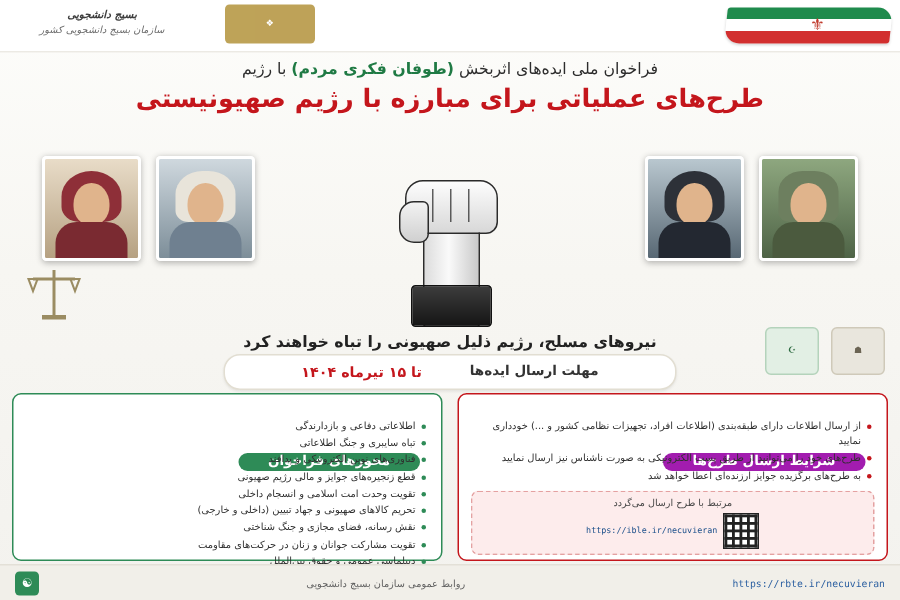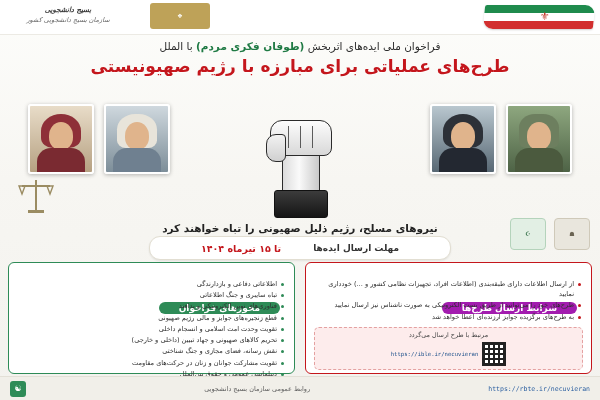--- a/index.html
+++ b/index.html
@@ -436,21 +436,21 @@
     <div class="top-org">
       <b>بسیج دانشجویی</b>
       <span>سازمان بسیج دانشجویی کشور</span>
     </div>
   </div>
 
   <div class="headline-block">
     <div class="call-line">
       <span>فراخوان ملی ایده‌های اثربخش</span>
       <span class="hl">(طوفان فکری مردم)</span>
-      <span>با الملل</span>
+      <span>با رژیم</span>
     </div>
     <div class="main-title">طرح‌های عملیاتی برای مبارزه با رژیم صهیونیستی</div>
   </div>
 
   <div class="art-area">
 
     <div class="portrait p1">
       <div class="head-cover"></div>
         <div class="face"></div>
         <div class="body"></div>

